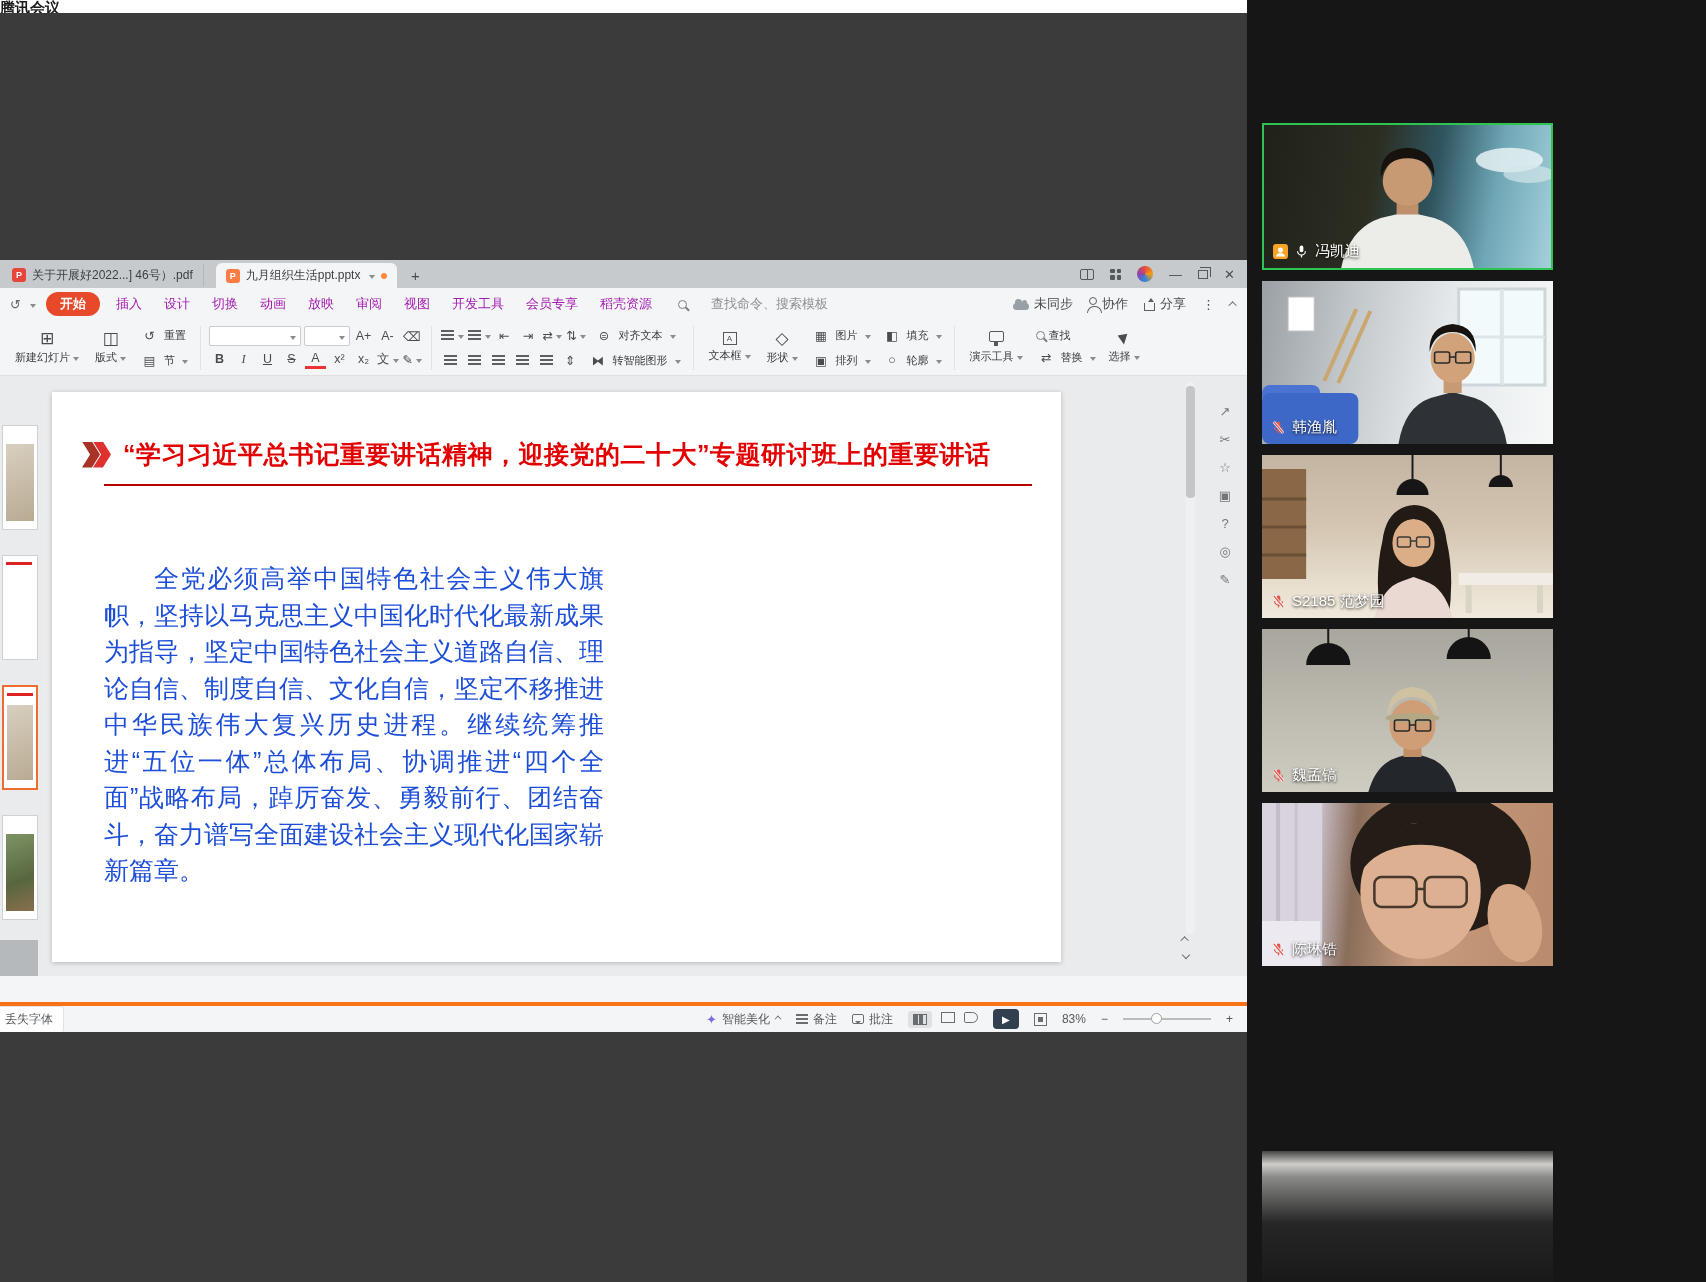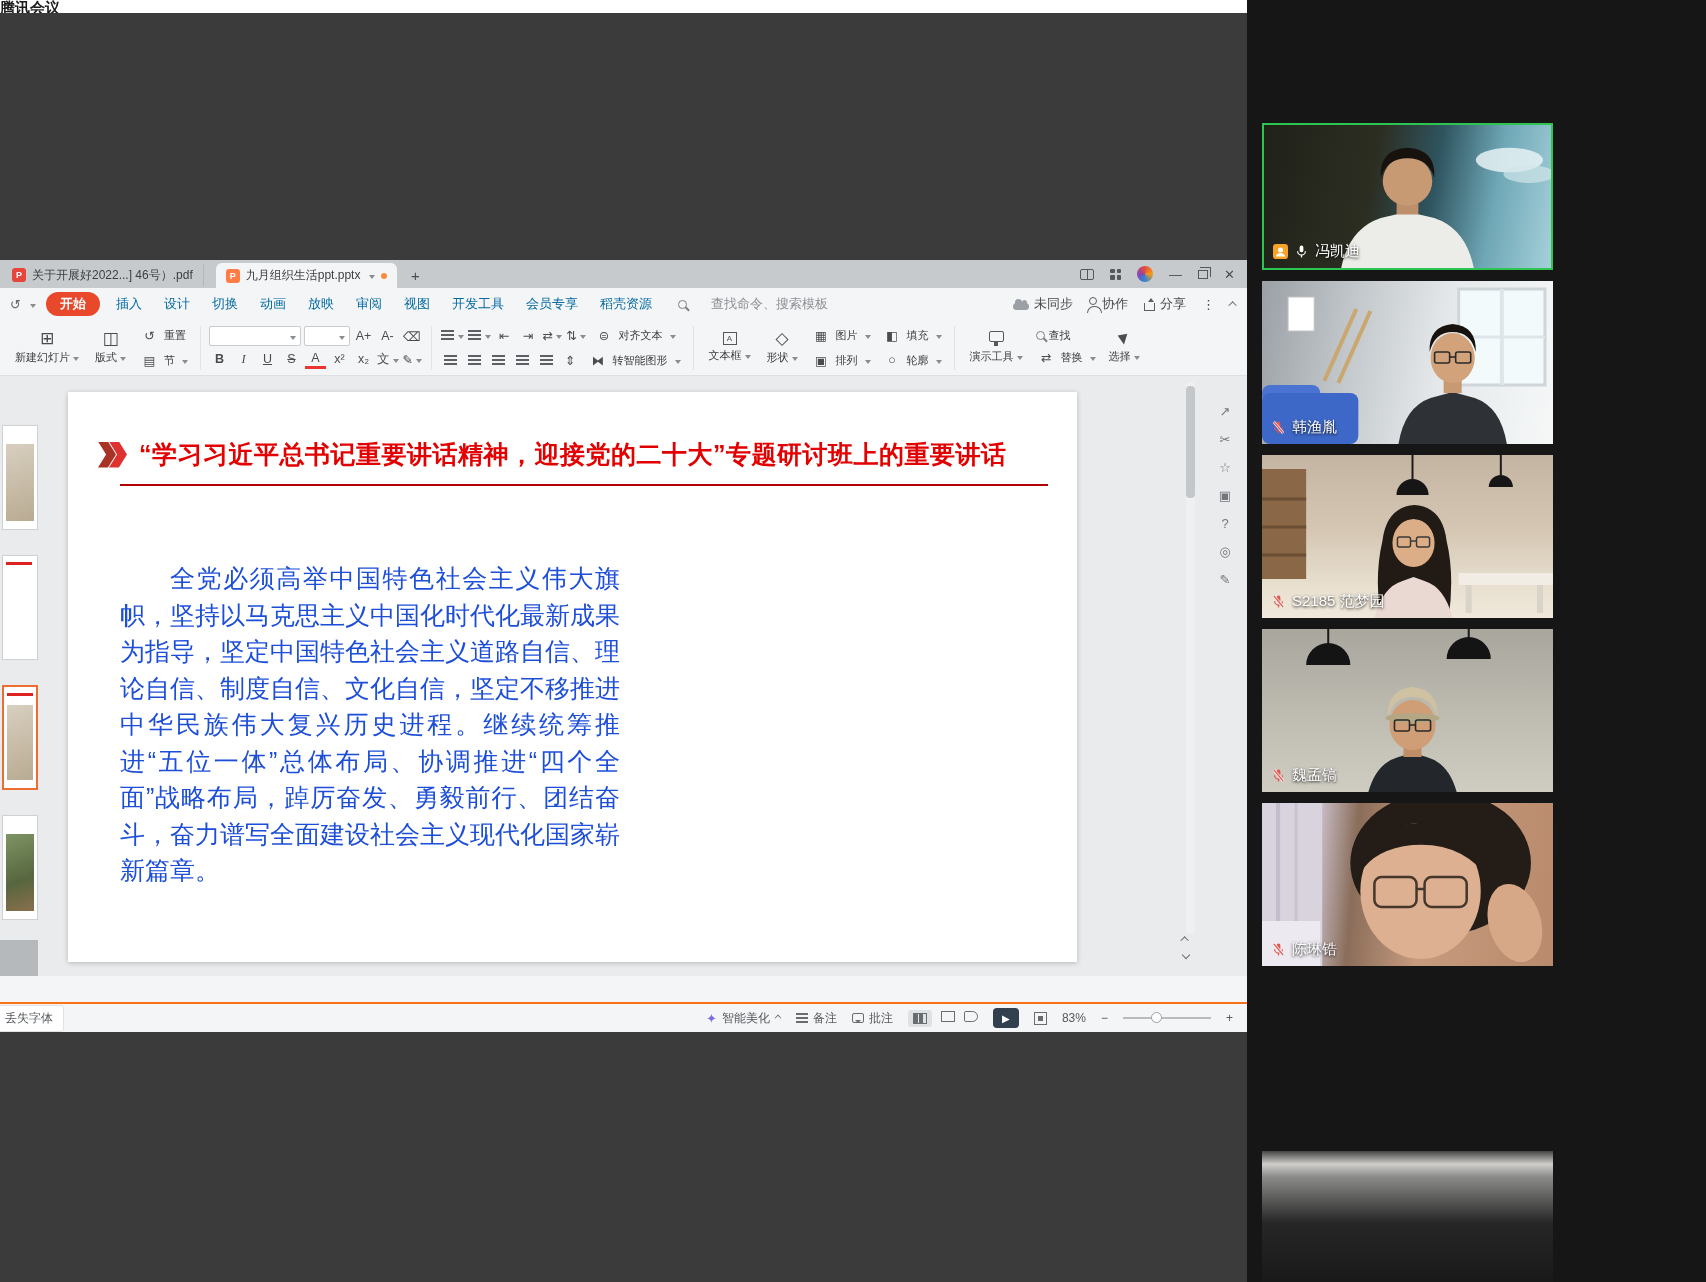--- a/index.html
+++ b/index.html
@@ -36,21 +36,21 @@
   .gridico{width:11px;height:11px;display:grid;grid-template-columns:1fr 1fr;gap:2px}
   .gridico i{background:#55585b;border-radius:1px}
   .acct{width:16px;height:16px;border-radius:50%;background:conic-gradient(#e74c3c,#f39c12,#2e86de,#8e44ad,#e74c3c)}
   .restico{width:10px;height:9px;border:1.3px solid #55585b;position:relative}
   .restico::before{content:"";position:absolute;right:-4px;top:-4px;width:10px;height:9px;border:1.3px solid #55585b;border-left:none;border-bottom:none}
 
   
   #ribbon{position:absolute;left:0;top:28px;width:100%;height:32px;background:#f4f5f6;
     display:flex;align-items:center;gap:2px;padding:0 10px;font-size:13px;color:#3a3d40}
   .qat{display:flex;align-items:center;gap:6px;margin-right:8px;color:#6a6d70;font-size:13px}
-  .rtab{padding:4px 10px;white-space:nowrap;color:#0369a1}
+  .rtab{padding:4px 10px;white-space:nowrap;color:#a21caf}
   .rtab.active{background:#e8492b;color:#fff;font-weight:bold;border-radius:13px;padding:3px 14px;margin-right:4px}
   .rsearch{display:flex;align-items:center;gap:24px;color:#8b9095;margin-left:14px;white-space:nowrap}
   .rright{margin-left:auto;display:flex;align-items:center;gap:16px;color:#4a4d50;white-space:nowrap}
   .rright .grp{display:flex;align-items:center;gap:5px}
 
   
   .dd{display:inline-block;width:0;height:0;border:3.5px solid transparent;border-top:4.5px solid #8a8d90;
     margin-left:3px;transform:translateY(3px)}
   .caret-up{display:inline-block;width:6px;height:6px;border-left:1.6px solid #6a6d70;border-top:1.6px solid #6a6d70;transform:rotate(45deg) translateY(2px)}
   .caret-dn{display:inline-block;width:6px;height:6px;border-right:1.6px solid #6a6d70;border-bottom:1.6px solid #6a6d70;transform:rotate(45deg)}
@@ -85,21 +85,21 @@
 
   
   #workspace{position:absolute;left:0;top:116px;width:100%;height:600px;background:#e9ebed}
   .thumb{position:absolute;left:2px;width:36px;height:105px;background:#fff;border:1px solid #cfd2d5;overflow:hidden}
   .thumb.active{border:2px solid #ed6c2f}
   .th-red{position:absolute;left:3px;top:6px;width:26px;height:3px;background:#d22}
   .th-img{position:absolute;left:3px;top:18px;right:3px;bottom:8px;background:linear-gradient(160deg,#d8cfc0,#b9ab92)}
   .th-img.green{background:linear-gradient(160deg,#7e9464,#57663f 60%,#8a6f4c)}
   .th-gray{position:absolute;left:0;width:38px;height:36px;background:#b6b9bc}
 
-  #slide{position:absolute;left:68px;top:16px;width:1009px;height:570px;background:#fff;box-shadow:0 1px 5px rgba(0,0,0,.22)}
+  #slide{position:absolute;left:52px;top:16px;width:1009px;height:570px;background:#fff;box-shadow:0 1px 5px rgba(0,0,0,.22)}
   #slide-title-row{position:absolute;left:30px;top:46px;display:flex;align-items:center}
   .chv{width:18px;height:26px;clip-path:polygon(0 0,55% 0,100% 50%,55% 100%,0 100%,45% 50%);background:#a93226;flex:none}
   .chv.c2{background:#e03131;margin-left:-7px}
   #slide-title{font-size:25px;font-weight:bold;color:#e30000;margin-left:12px;white-space:nowrap;letter-spacing:.5px}
   #slide-divider{position:absolute;left:52px;top:92px;width:928px;height:2px;background:#b40000}
   #slide-body{position:absolute;left:52px;top:168px;width:500px;font-size:25px;line-height:36.5px;color:#1d4ed8;
     text-indent:2em;text-align:justify;font-weight:500}
 
   
   #conf{position:absolute;left:572px;top:192px;width:416px;height:262px;overflow:hidden;background:#d9cfb6}
@@ -124,21 +124,21 @@
   #vscroll .vthumb{position:absolute;left:0;top:4px;width:9px;height:112px;background:#c4c7ca;border-radius:4px}
   #slide-nav{position:absolute;left:1183px;top:560px;display:flex;flex-direction:column;gap:10px;align-items:center}
 
   
   #notes-row{position:absolute;left:0;top:716px;width:100%;height:26px;background:#e9ebed}
   #notes-box{position:absolute;left:48px;right:44px;top:0;height:26px;background:#fdfdfd;border:1px solid #e4e6e8;
     display:flex;align-items:center;gap:9px;padding:0 12px;color:#9aa1a7;font-size:13px}
   #notes-more{position:absolute;right:12px;top:6px;color:#85898d;font-size:11px;letter-spacing:2px}
 
   
-  #statusbar{position:absolute;left:0;top:742px;width:100%;height:30px;background:#f4f5f6;border-top:2px solid #f97316;
+  #statusbar{position:absolute;left:0;top:742px;width:100%;height:30px;background:#f4f5f6;border-top:4px solid #f97316;
     display:flex;align-items:center;padding-right:14px;font-size:12px;color:#55595d}
   .miss{background:#fff;border:1px solid #e2e2e2;border-radius:3px;padding:4px 10px 4px 20px;margin-left:-16px;white-space:nowrap}
   #sb-right{margin-left:auto;display:flex;align-items:center;gap:15px;white-space:nowrap}
   .sb-item{display:flex;align-items:center;gap:5px}
   .sparkle{color:#7a6ee0;font-size:13px}
   .noteico{width:12px;height:2px;background:#6a6d70;box-shadow:0 4px 0 #6a6d70,0 -4px 0 #6a6d70;margin:4px 0}
   .commico{width:12px;height:10px;border:1.4px solid #6a6d70;border-radius:2px;position:relative}
   .commico::after{content:"";position:absolute;left:2px;bottom:-4px;border:3px solid transparent;border-top-color:#6a6d70}
   .vico{width:14px;height:11px;border:1.4px solid #6a6d70;display:inline-block}
   .vico.v2{background:linear-gradient(90deg,#6a6d70 4px,transparent 4px 5px,#6a6d70 5px 9px,transparent 9px)}

